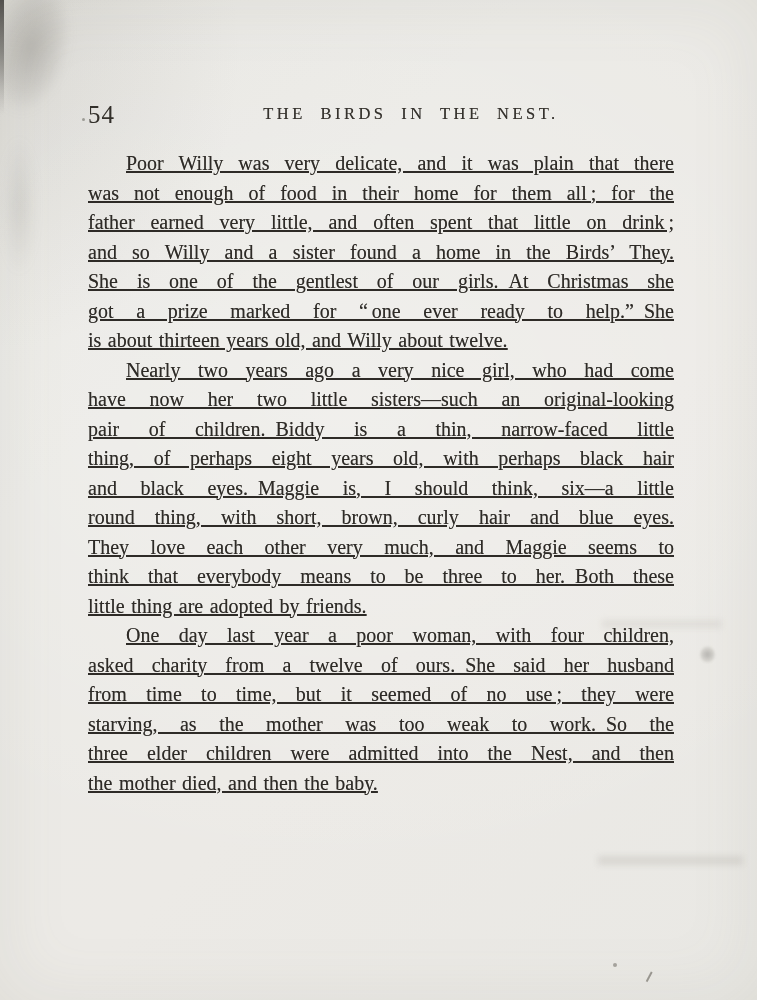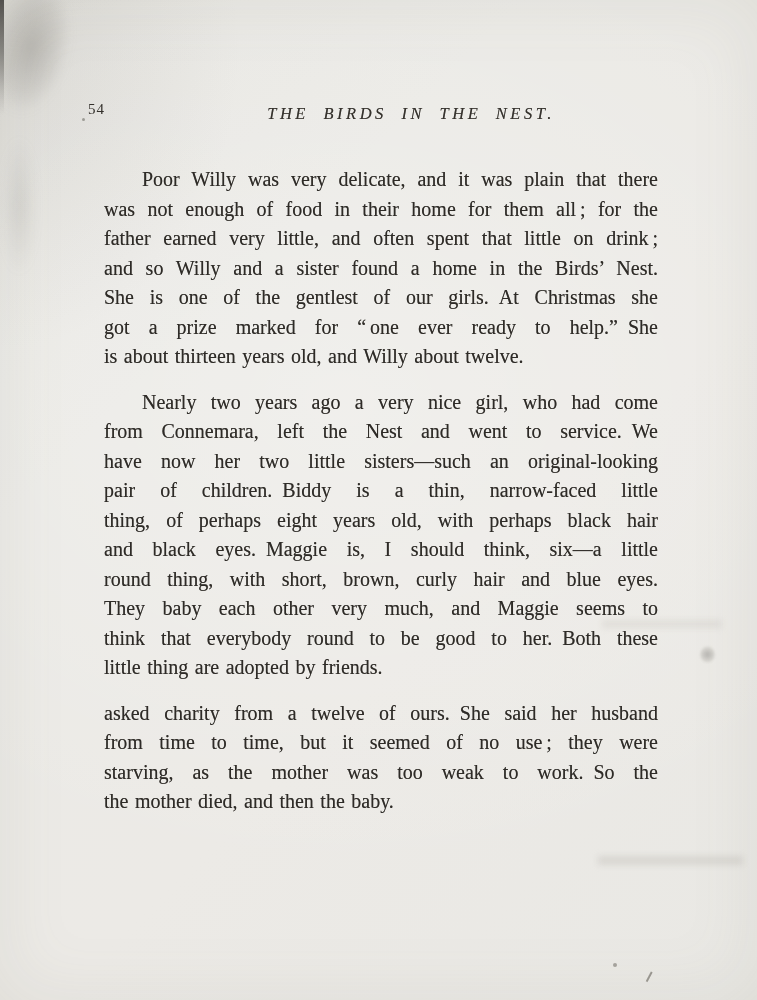--- a/index.html
+++ b/index.html
@@ -26,46 +26,45 @@
     position: absolute;
     top: 101px;
     left: 88px;
     width: 586px;
     height: 26px;
   }
   .page-number {
     position: absolute;
     left: 0;
     top: 0;
-    font-size: 15px;
+    font-size: 25px;
     letter-spacing: 1px;
     color: #33302b;
   }
   .running-title {
     position: absolute;
     left: 30px;
     top: 3px;
     width: 100%;
     text-align: center;
     font-size: 16.5px;
     letter-spacing: 3.5px;
     word-spacing: 7px;
     color: #35322d;
     text-shadow: 0 0 0.5px rgba(53,50,45,0.55);
-    font-style: italic;
   }
 
   
   .text-block {
     position: absolute;
     top: 149px;
     left: 88px;
     width: 586px;
   }
-  .paragraph { margin: 16px; }
+  .paragraph { margin: 0; text-decoration: underline; }
   .line {
     font-size: 20px;
     line-height: 29.5px;
     height: 29.5px;
     white-space: normal;
     text-align: justify;
     color: #2e2b27;
     text-shadow: 0 0 0.5px rgba(46,43,39,0.5);
     word-spacing: 1.5px;
   }
@@ -171,38 +170,39 @@
   <div class="header">
     <span class="page-number">54</span>
     <span class="running-title">THE BIRDS IN THE NEST.</span>
   </div>
 
   <div class="text-block">
       <div class="paragraph">
         <div class="line indent just">Poor Willy was very delicate, and it was plain that there</div>
         <div class="line just">was not enough of food in their home for them all ; for the</div>
         <div class="line just">father earned very little, and often spent that little on drink ;</div>
-        <div class="line just">and so Willy and a sister found a home in the Birds’ Nest.</div>
+        <div class="line just">and so Willy and a sister found a home in the Birds’ They.</div>
         <div class="line just">She is one of the gentlest of our girls. At Christmas she</div>
         <div class="line just">got a prize marked for “ one ever ready to help.” She</div>
         <div class="line">is about thirteen years old, and Willy about twelve.</div>
       </div>
       <div class="paragraph">
         <div class="line indent just">Nearly two years ago a very nice girl, who had come</div>
-        <div class="line just">from Connemara, left the Nest and went to service. We</div>
         <div class="line just">have now her two little sisters—such an original-looking</div>
         <div class="line just">pair of children. Biddy is a thin, narrow-faced little</div>
         <div class="line just">thing, of perhaps eight years old, with perhaps black hair</div>
         <div class="line just">and black eyes. Maggie is, I should think, six—a little</div>
         <div class="line just">round thing, with short, brown, curly hair and blue eyes.</div>
-        <div class="line just">They baby each other very much, and Maggie seems to</div>
-        <div class="line just">think that everybody round to be good to her. Both these</div>
+        <div class="line just">They love each other very much, and Maggie seems to</div>
+        <div class="line just">think that everybody means to be three to her. Both these</div>
         <div class="line">little thing are adopted by friends.</div>
       </div>
       <div class="paragraph">
+        <div class="line indent just">One day last year a poor woman, with four children,</div>
         <div class="line just">asked charity from a twelve of ours. She said her husband</div>
         <div class="line just">from time to time, but it seemed of no use ; they were</div>
         <div class="line just">starving, as the mother was too weak to work. So the</div>
+        <div class="line just">three elder children were admitted into the Nest, and then</div>
         <div class="line">the mother died, and then the baby.</div>
       </div>
     </div>
 
 </div>
 
 </body></html>

